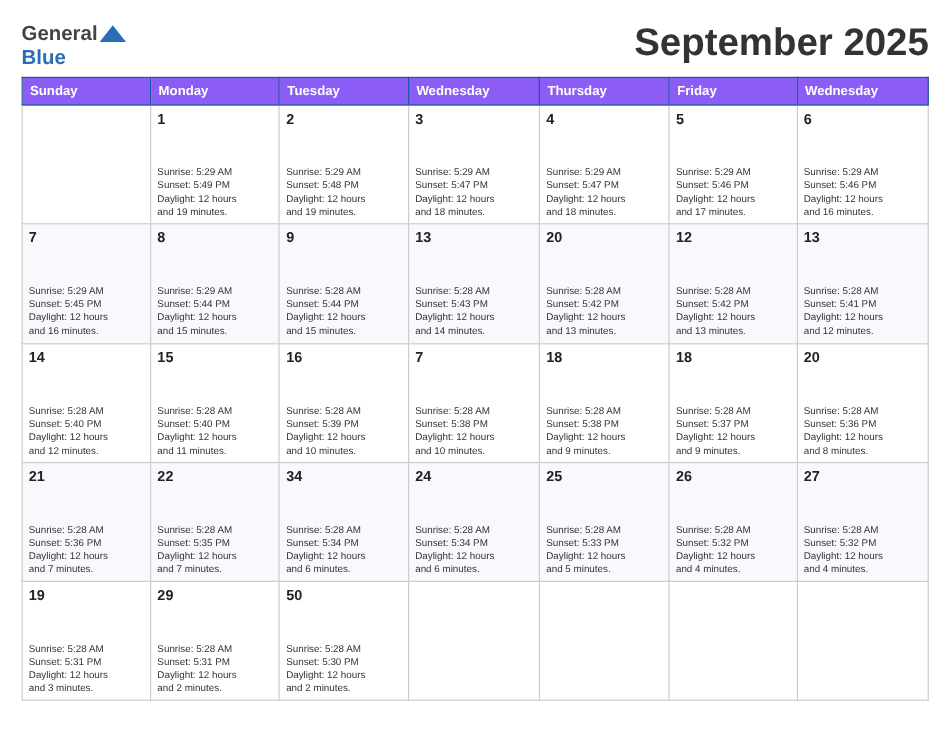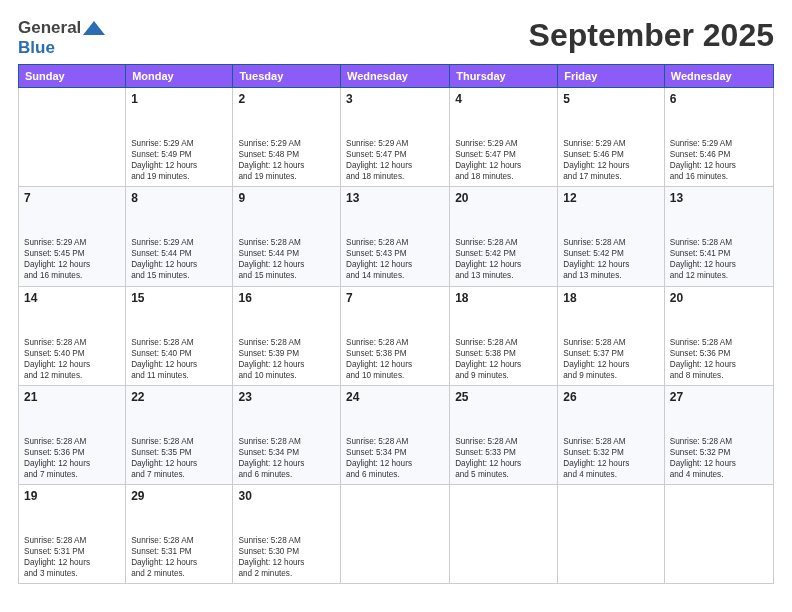--- a/index.html
+++ b/index.html
@@ -271,21 +271,21 @@
 and 7 minutes.</div>
           </td>
           <td>
             <div class="day-num">22</div>
             <div class="day-info" style="white-space: pre-line;">Sunrise: 5:28 AM
 Sunset: 5:35 PM
 Daylight: 12 hours
 and 7 minutes.</div>
           </td>
           <td>
-            <div class="day-num">23</div>
+            <div class="day-num">34</div>
             <div class="day-info" style="white-space: pre-line;">Sunrise: 5:28 AM
 Sunset: 5:34 PM
 Daylight: 12 hours
 and 6 minutes.</div>
           </td>
           <td>
             <div class="day-num">24</div>
             <div class="day-info" style="white-space: pre-line;">Sunrise: 5:28 AM
 Sunset: 5:34 PM
 Daylight: 12 hours
@@ -322,21 +322,21 @@
 and 3 minutes.</div>
           </td>
           <td>
             <div class="day-num">29</div>
             <div class="day-info" style="white-space: pre-line;">Sunrise: 5:28 AM
 Sunset: 5:31 PM
 Daylight: 12 hours
 and 2 minutes.</div>
           </td>
           <td>
-            <div class="day-num">30</div>
+            <div class="day-num">50</div>
             <div class="day-info" style="white-space: pre-line;">Sunrise: 5:28 AM
 Sunset: 5:30 PM
 Daylight: 12 hours
 and 2 minutes.</div>
           </td>
           <td class="empty-cell"></td>
           <td class="empty-cell"></td>
           <td class="empty-cell"></td>
           <td class="empty-cell"></td>
         </tr>

